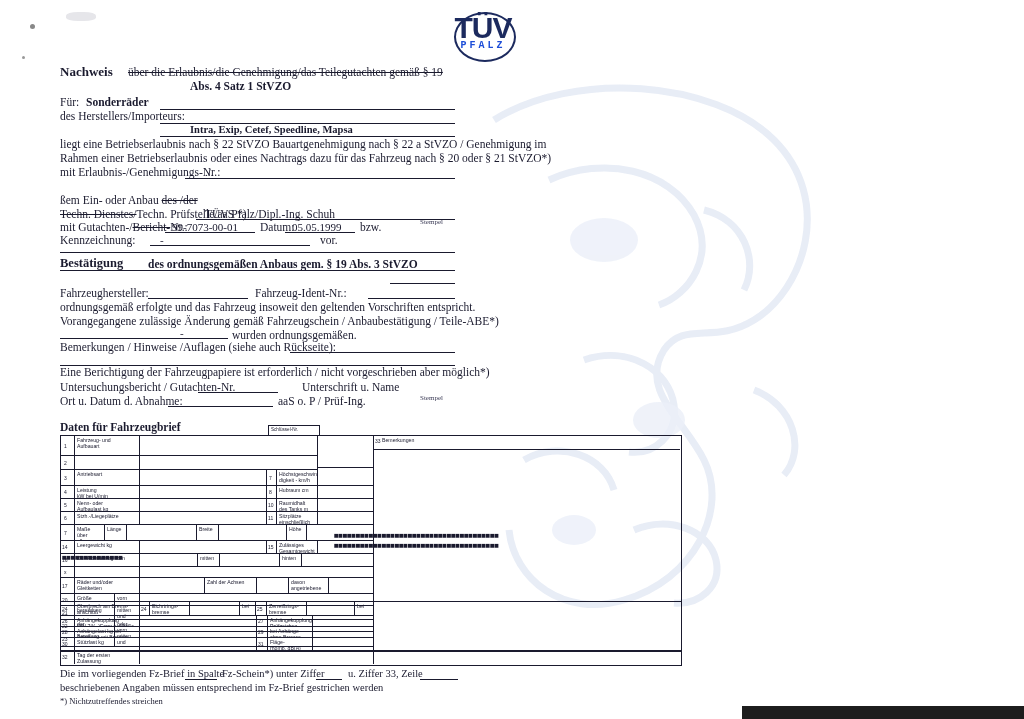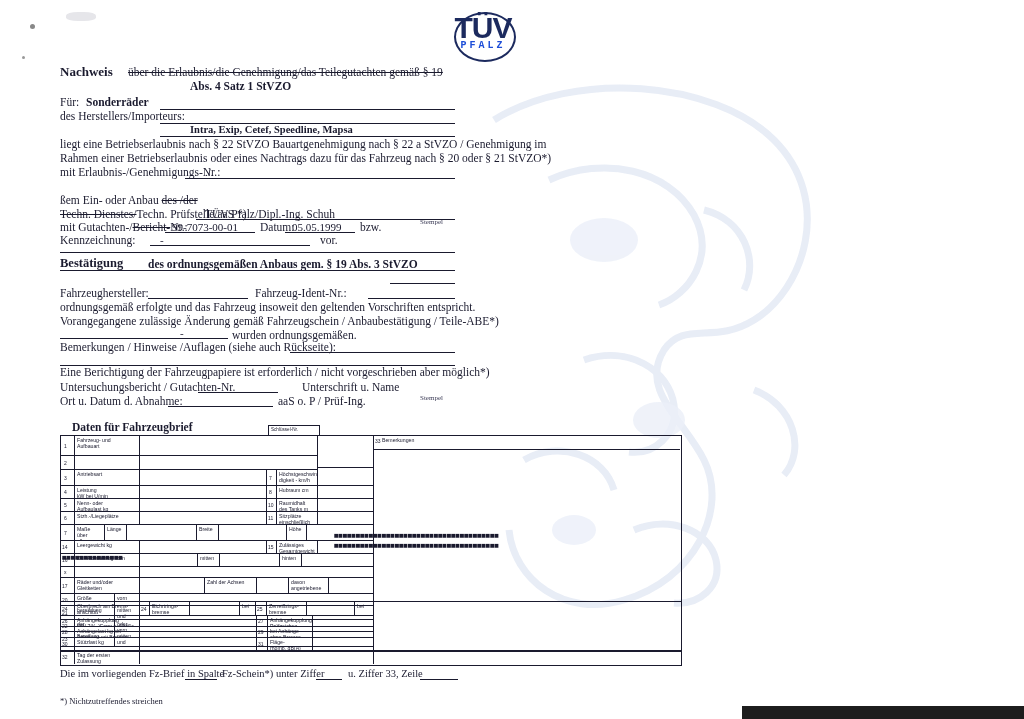--- a/index.html
+++ b/index.html
@@ -133,21 +133,21 @@
   <div class="t" style="left:60px;top:366px;">Eine Berichtigung der Fahrzeugpapiere ist erforderlich / nicht vorgeschrieben aber möglich*)</div>
   <div class="t" style="left:60px;top:381px;">Untersuchungsbericht / Gutachten-Nr.</div>
   <div class="line" style="left:198px;top:392px;width:80px;"></div>
   <div class="t" style="left:283px;top:381px;margin-left:19px;">Unterschrift u. Name</div>
 
   <div class="t" style="left:60px;top:395px;">Ort u. Datum d. Abnahme:</div>
   <div class="line" style="left:168px;top:406px;width:105px;"></div>
   <div class="t" style="left:278px;top:395px;">aaS o. P / Prüf-Ing.</div>
   <div class="stamp" style="left:420px;top:394px;">Stempel</div>
 
-  <div class="t b" style="left:72px;top:421px;font-size:11.5px;">Daten für Fahrzeugbrief</div>
+  <div class="t b" style="left:60px;top:421px;font-size:11.5px;">Daten für Fahrzeugbrief</div>
 
   <div class="tbl">
 
     <div class="c" style="left:207px;top:-11px;width:52px;height:11px;border-top:1px solid #1a1a2e;border-left:1px solid #1a1a2e;font-size:4.6px;">Schlüssel-Nr.</div>
     <div class="c" style="left:257px;top:0;width:56px;height:32px;font-size:5px;"></div>
     <div class="c" style="left:313px;top:0;width:306px;height:14px;border-right:0;">
       <span style="margin-left:6px;">Bemerkungen</span>
     </div>
     <div class="n" style="left:314px;top:2px;">33</div>
 
@@ -349,17 +349,18 @@
   <div class="dash" style="left:62px;top:553px;">■■■■■■■■■■■■■■</div>
   <div class="dash" style="left:334px;top:531px;">■■■■■■■■■■■■■■■■■■■■■■■■■■■■■■■■■■■■■■</div>
   <div class="dash" style="left:334px;top:541px;">■■■■■■■■■■■■■■■■■■■■■■■■■■■■■■■■■■■■■■</div>
 
   <div class="t" style="left:60px;top:668px;font-size:10.5px;">Die im  vorliegenden Fz-Brief in Spalte</div>
   <div class="line" style="left:185px;top:679px;width:32px;"></div>
   <div class="t" style="left:222px;top:668px;font-size:10.5px;">Fz-Schein*) unter Ziffer</div>
   <div class="line" style="left:316px;top:679px;width:26px;"></div>
   <div class="t" style="left:348px;top:668px;font-size:10.5px;">u. Ziffer 33, Zeile</div>
   <div class="line" style="left:420px;top:679px;width:38px;"></div>
+  <div class="t" style="left:60px;top:682px;font-size:10.5px;">beschriebenen Angaben müssen entsprechend im Fz-Brief gestrichen werden</div>
   <div class="t" style="left:60px;top:696px;font-size:8.5px;">*) Nichtzutreffendes streichen</div>
 
   <div style="position:absolute;left:0;top:706px;width:1024px;height:13px;background:#fff;"></div>
   <div style="position:absolute;left:742px;top:706px;width:282px;height:13px;background:#1d1d1d;"></div>
 </div>
 
 </body></html>

